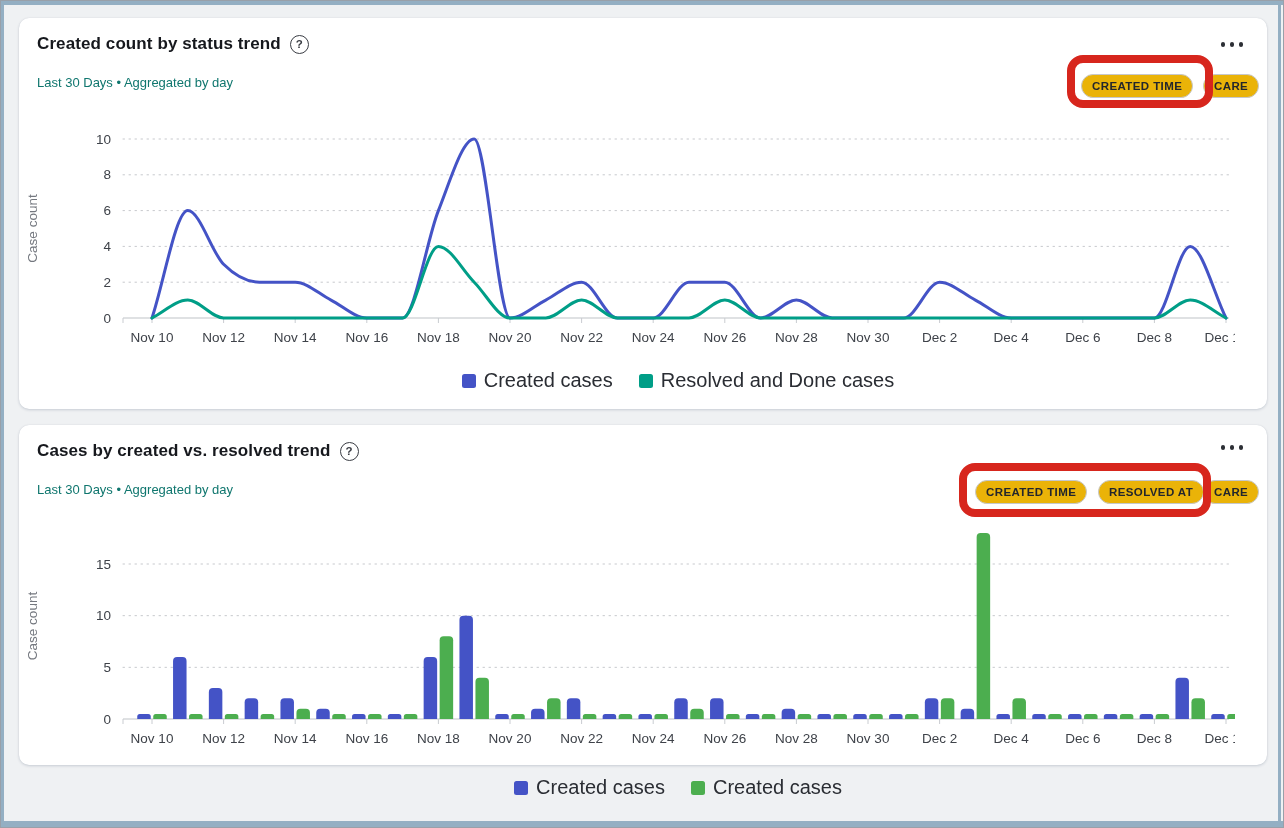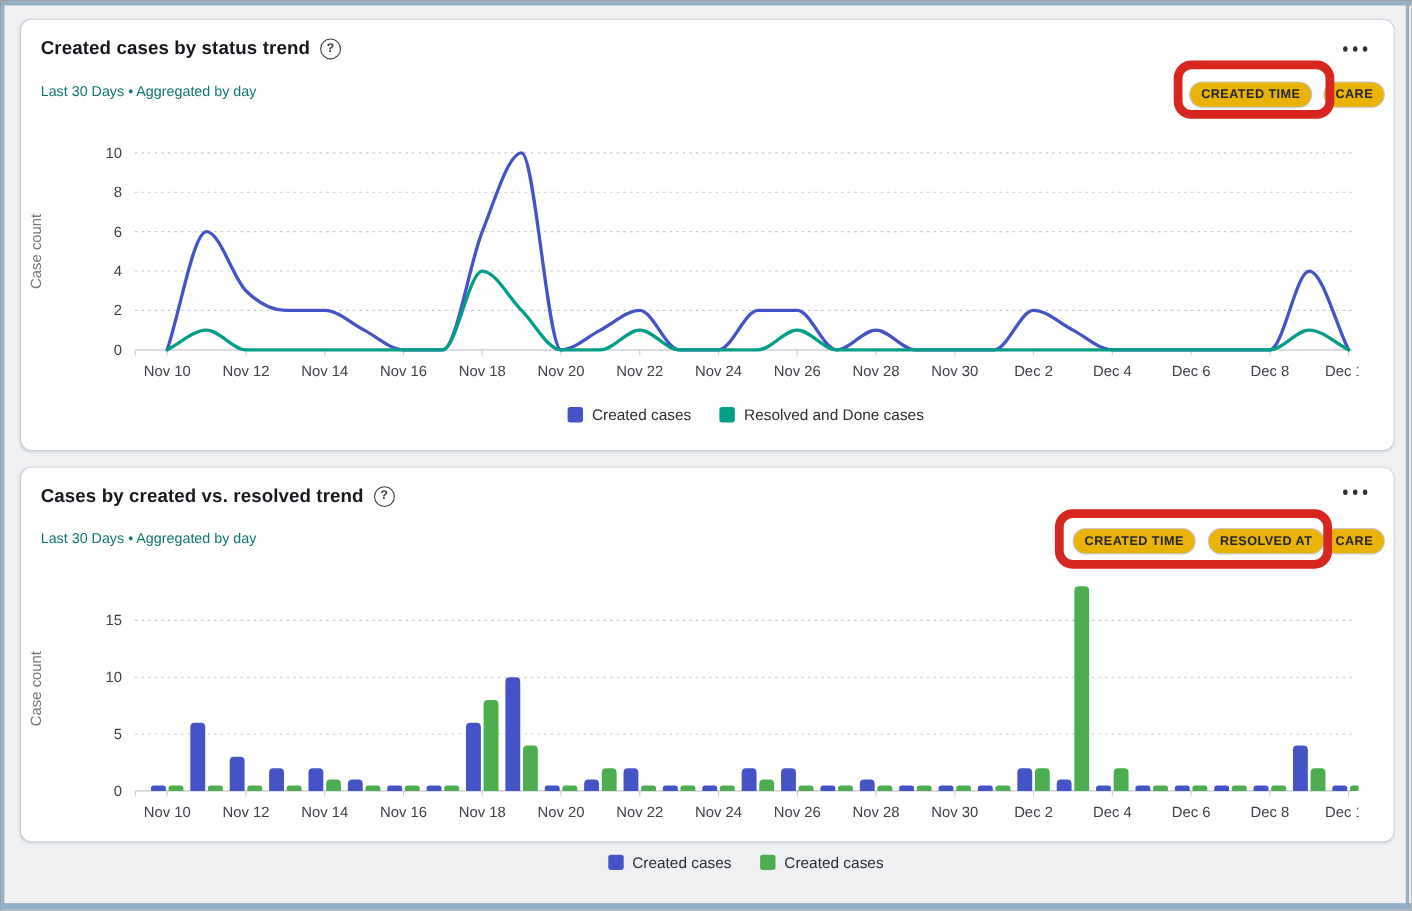--- a/index.html
+++ b/index.html
@@ -43,34 +43,34 @@
     pointer-events:none;background:transparent;
   }
 
   .chart{position:absolute;left:2px;}
   .chart svg{display:block;}
   svg text{font-family:"Liberation Sans",sans-serif;}
   svg .tick{font-size:13.5px;fill:#3e4249;}
   svg .ylabel{font-size:13.5px;fill:#74787f;}
 
   .legend{position:absolute;left:0;right:0;display:flex;justify-content:center;gap:26px;transform:translateX(35px);}
-  .legend-item{display:flex;align-items:center;gap:8px;font-size:14px;color:#2a2d33;cursor:pointer;}
+  .legend-item{display:flex;align-items:center;gap:8px;font-size:20px;color:#2a2d33;cursor:pointer;}
   .legend-swatch{width:14px;height:14px;border-radius:2.5px;display:inline-block;}
 </style>
 </head>
 <body>
 
 <div class="frame-strip frame-top"></div>
 <div class="frame-strip frame-bottom"></div>
 <div class="frame-strip frame-left"></div>
 <div class="frame-strip frame-right"></div>
 
 <section class="card card1">
   <div class="card-header">
-    <span class="card-title">Created cases by status trend</span>
+    <span class="card-title">Created count by status trend</span>
     <span class="help-icon">?</span>
   </div>
   <div class="menu-dots">
       <b></b>
       <b></b>
       <b></b>
     </div>
   <div class="card-subtitle">Last 30 Days • Aggregated by day</div>
 
   <span class="tag-pill" style="left:1062px;top:56px;">CREATED TIME</span>

